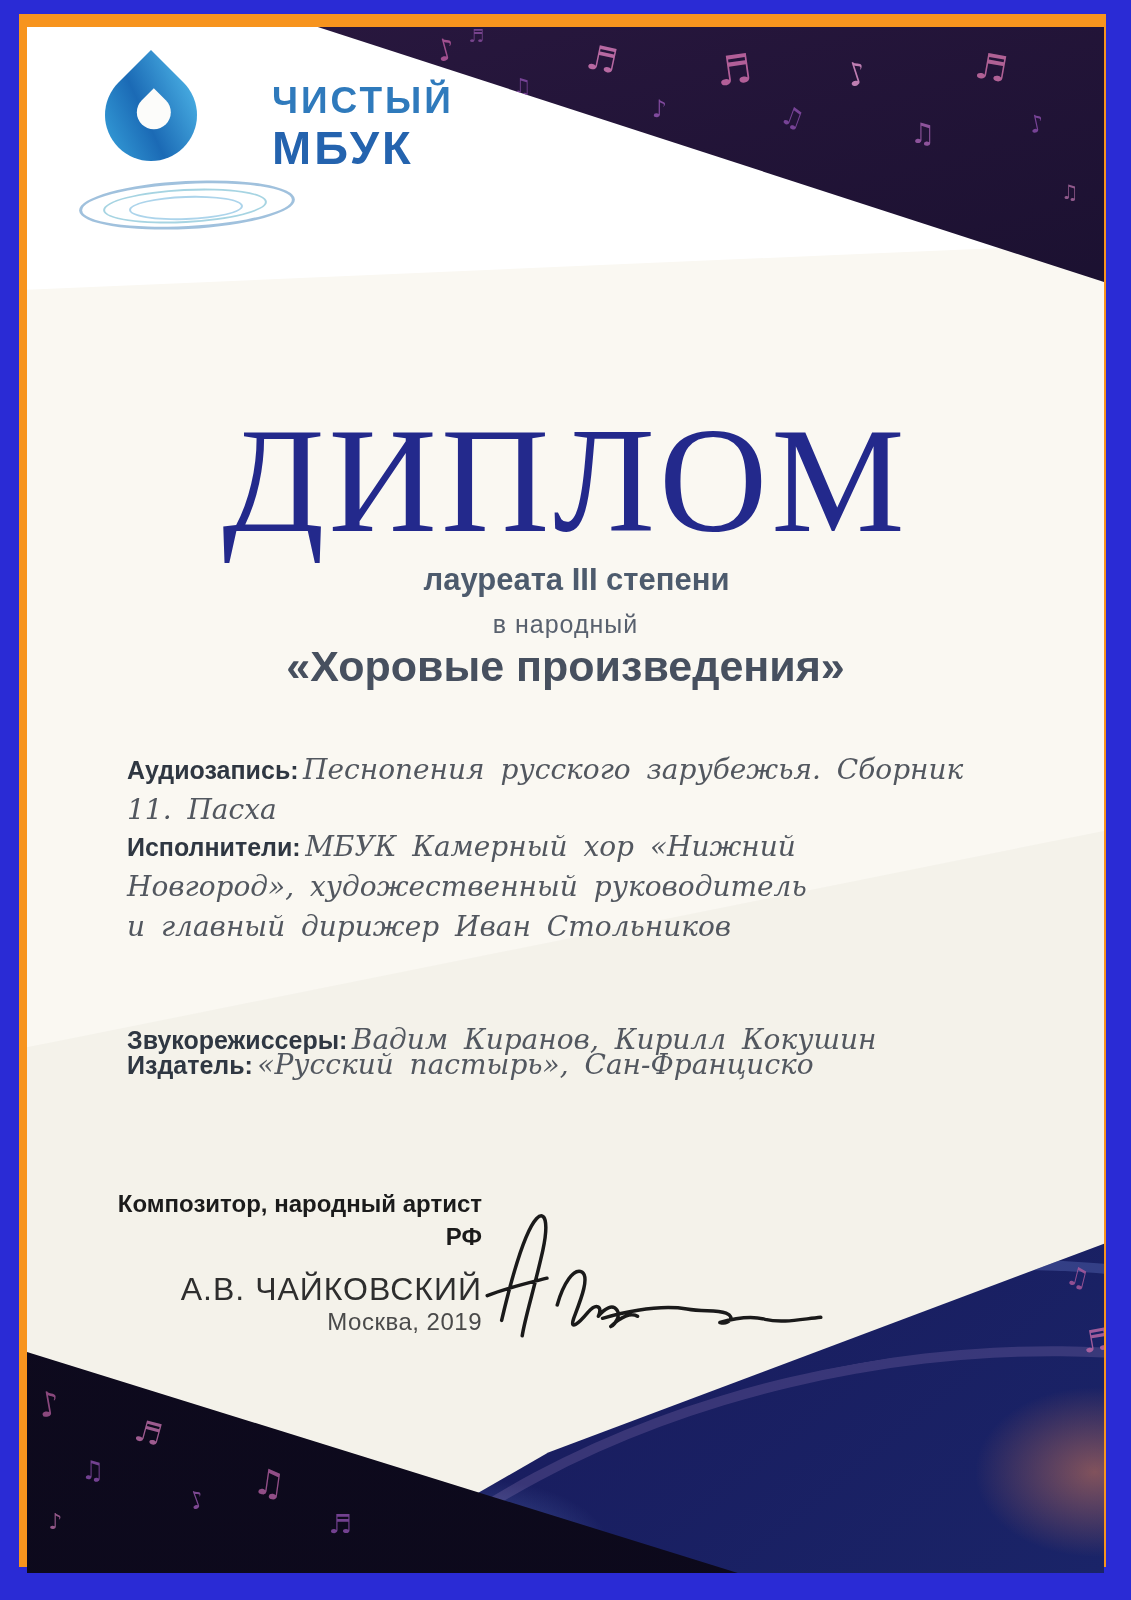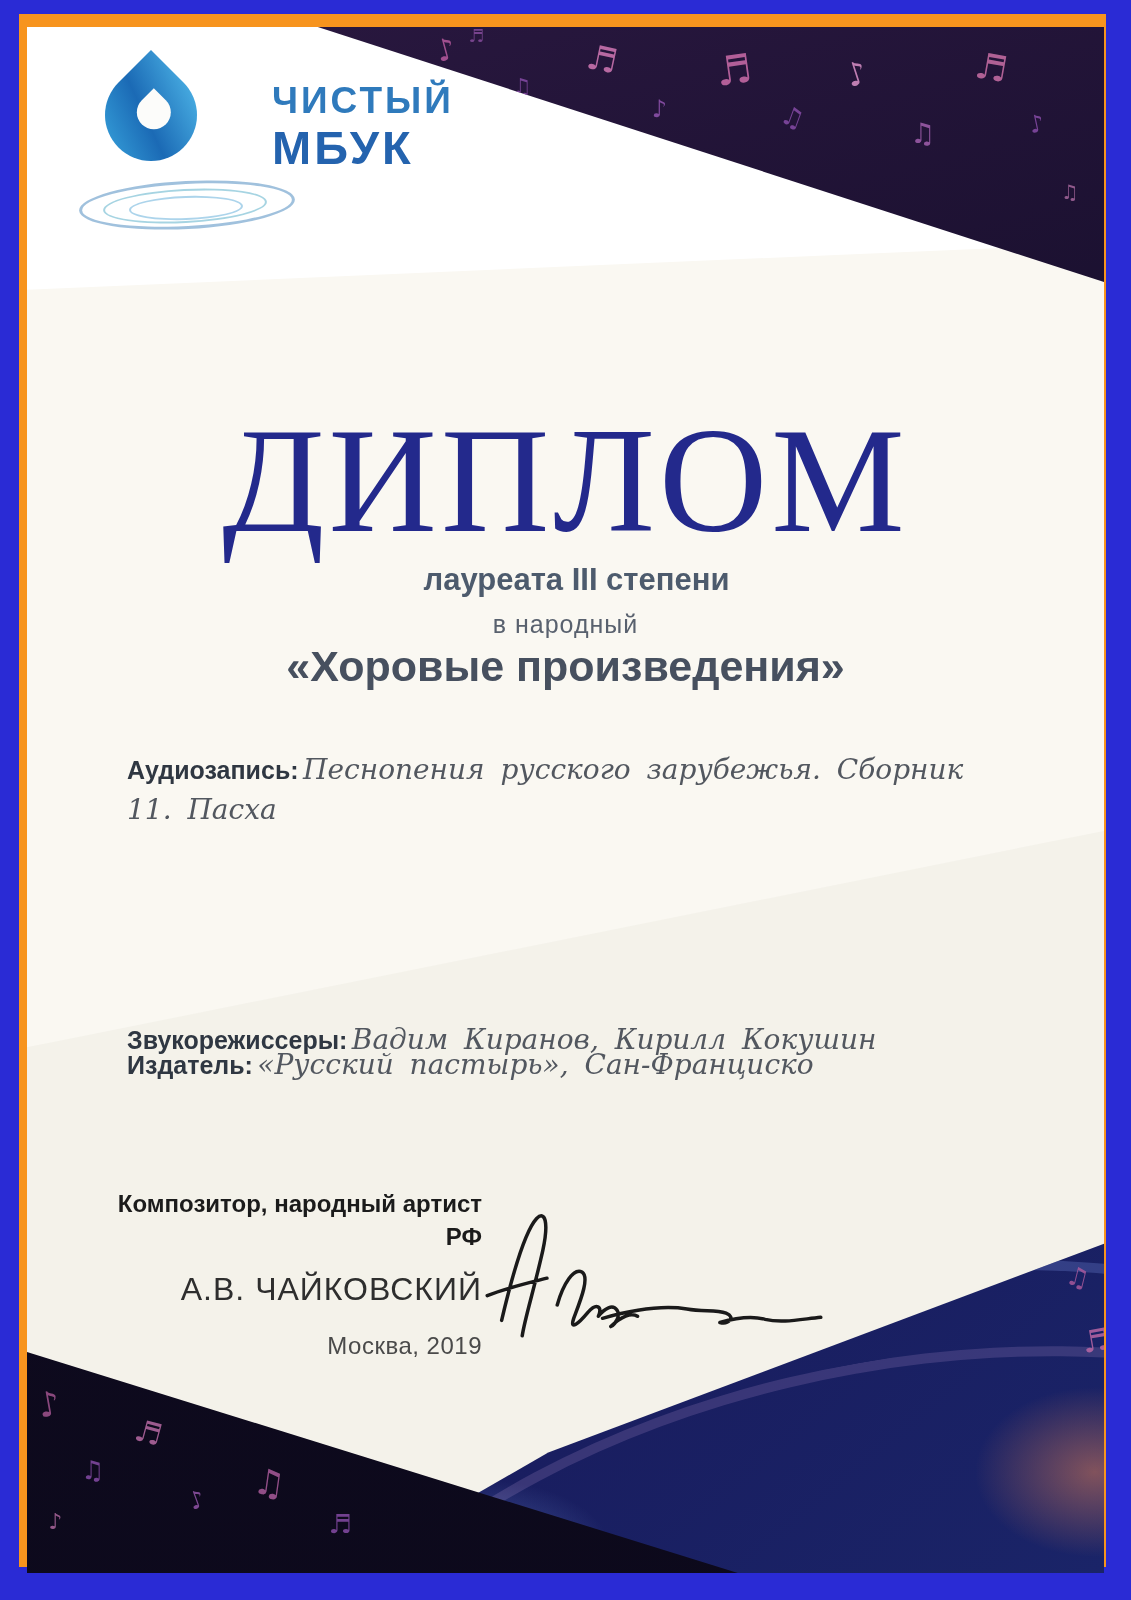--- a/index.html
+++ b/index.html
@@ -104,21 +104,21 @@
   .f0 { top:723px; width:860px; }
   .f1 { top:800px; width:700px; }
   .f2 { top:993px; width:820px; }
   .f3 { top:1018px; width:720px; }
   .sign-block {
     position:absolute; left:55px; top:1160px; width:400px; text-align:right;
     color:#1b1b1b;
   }
   .sign-role { font-size:24px; font-weight:700; line-height:33px; }
   .sign-name { font-size:32px; font-weight:500; color:#2e2e2e; letter-spacing:1px; margin-top:18px; }
-  .sign-place { font-size:24px; color:#4a4a4a; margin-top:24px; letter-spacing:.5px; }
+  .sign-place { font-size:24px; color:#4a4a4a; margin-top:0; letter-spacing:.5px; }
   .signature { position:absolute; left:452px; top:1175px; width:350px; height:140px; }
 </style>
 </head>
 <body>
 
 <div class="page">
   <div class="frame-orange"></div>
   <div class="cert">
 
     <div class="band-white"></div>
@@ -177,20 +177,24 @@
       <div class="title">ДИПЛОМ</div>
 
       <div class="degree">лауреата III степени</div>
       <div class="nom-label">в народный</div>
       <div class="nomination">«Хоровые произведения»</div>
 
       <div class="field f0">
         <span class="lbl">Аудиозапись:</span>
         <span class="val">Песнопения русского зарубежья. Сборник 11. Пасха</span>
       </div>
+      <div class="field f1">
+        <span class="lbl">Исполнители:</span>
+        <span class="val">МБУК Камерный хор «Нижний Новгород», художественный руководитель и главный дирижер Иван Стольников</span>
+      </div>
       <div class="field f2">
         <span class="lbl">Звукорежиссеры:</span>
         <span class="val">Вадим Киранов, Кирилл Кокушин</span>
       </div>
       <div class="field f3">
         <span class="lbl">Издатель:</span>
         <span class="val">«Русский пастырь», Сан-Франциско</span>
       </div>
 
       <div class="sign-block">

